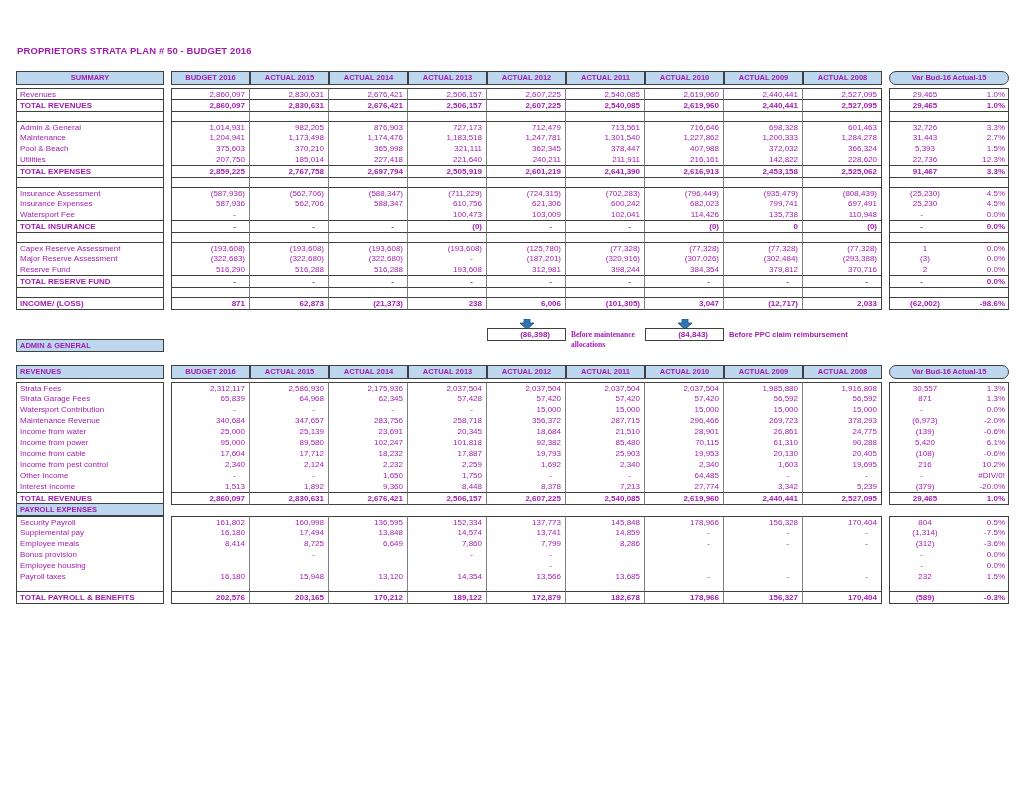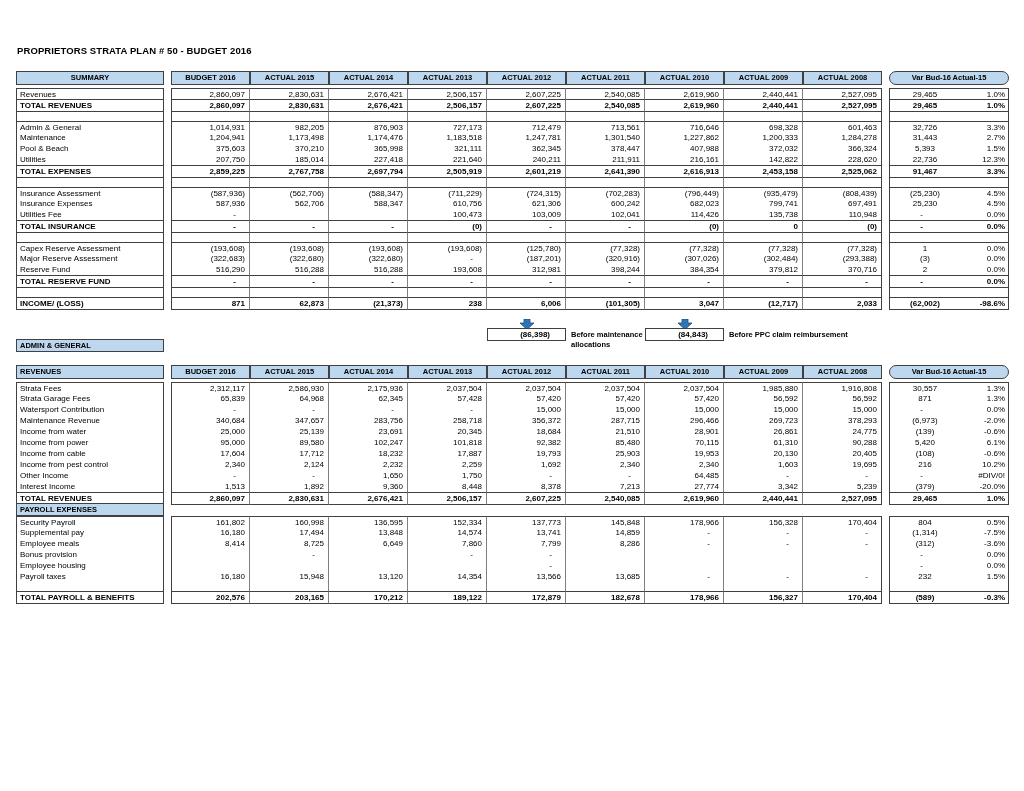--- a/index.html
+++ b/index.html
@@ -1,17 +1,17 @@
 <!DOCTYPE html>
 <html><head>
 <meta charset="utf-8">
 <style>
   html,body{margin:0;padding:0;background:#fff;}
   .page{position:relative;width:1024px;height:791px;background:#fff;overflow:hidden;
-        font-family:"Liberation Sans",sans-serif;color:#000000;}
+        font-family:"Liberation Sans",sans-serif;color:#a21caf;}
   .title{position:absolute;left:17px;top:45px;font-size:9.5px;font-weight:bold;letter-spacing:.1px;}
   .sheet{position:absolute;left:16px;}
   .row{display:flex;align-items:stretch;height:11px;}
   .row.hdr{height:14px;margin-bottom:3px;margin-top:9px;}
   .row.total{height:13px;}
   .row.gap{height:9px;}
   .c{box-sizing:border-box;font-size:8px;line-height:11px;overflow:hidden;white-space:nowrap;}
   .row.total .c{line-height:12px;font-weight:bold;border-top:1px solid #404040;border-bottom:1px solid #404040;}
   .row.bt .c{border-top:1px solid #404040;}
   .sp{box-sizing:border-box;}
@@ -230,21 +230,21 @@
         <div class="c num">621,306</div>
         <div class="c num">600,242</div>
         <div class="c num">682,023</div>
         <div class="c num">799,741</div>
         <div class="c num last">697,491</div>
         <div class="sp sp2"></div>
         <div class="c vnum">25,230</div>
         <div class="c vpct">4.5%</div>
       </div>
       <div class="row ">
-        <div class="c lbl">Utilities Fee</div>
+        <div class="c lbl">Watersport Fee</div>
         <div class="sp sp1"></div>
         <div class="c num first dash">-</div>
         <div class="c num"></div>
         <div class="c num"></div>
         <div class="c num">100,473</div>
         <div class="c num">103,009</div>
         <div class="c num">102,041</div>
         <div class="c num">114,426</div>
         <div class="c num">135,738</div>
         <div class="c num last">110,948</div>
@@ -380,21 +380,21 @@
         <div class="c vnum">(62,002)</div>
         <div class="c vpct">-98.6%</div>
       </div>
     </div>
 
   <div class="annot" id="income-annotations">
       <div class="arrow" style="left: 519.5px;"><svg width="14" height="11" viewBox="0 0 14 11">
           <path d="M4 0 h6 v4 h4 l-7 6.5 L0 4 h4 z" fill="#2e75b6" stroke="#1f4e79" stroke-width="0.8"></path>
         </svg></div>
       <div class="nbox" style="left: 487px; width: 79px;">(86,398)</div>
-      <div class="ntext" style="left: 571px; width: 82px;">Before maintenance allocations</div>
+      <div class="ntext" style="left: 571px; width: 82px; font-family: Liberation Serif, serif;">Before maintenance allocations</div>
       <div class="arrow" style="left: 677.5px;"><svg width="14" height="11" viewBox="0 0 14 11">
           <path d="M4 0 h6 v4 h4 l-7 6.5 L0 4 h4 z" fill="#2e75b6" stroke="#1f4e79" stroke-width="0.8"></path>
         </svg></div>
       <div class="nbox" style="left: 645px; width: 79px;">(84,843)</div>
       <div class="ntext" style="left: 729px; width: 170px;">Before PPC claim reimbursement</div>
     </div>
 
   <div class="secbar" style="top:339px;">ADMIN &amp; GENERAL</div>
   <div class="sheet" id="sheet-admin" style="top:356px;">
       <div class="row hdr">

